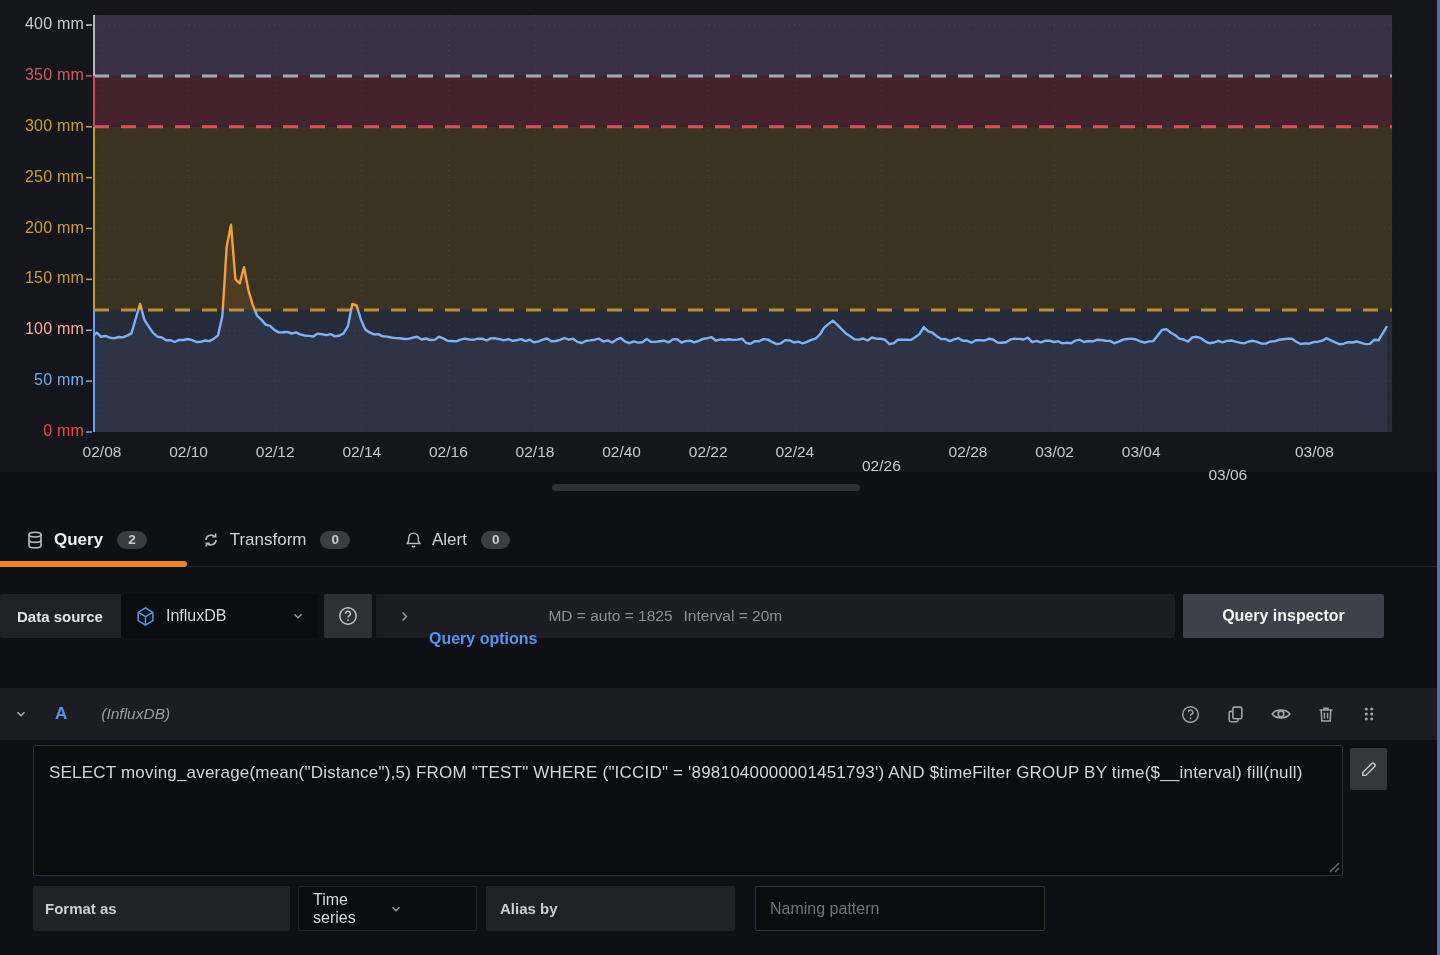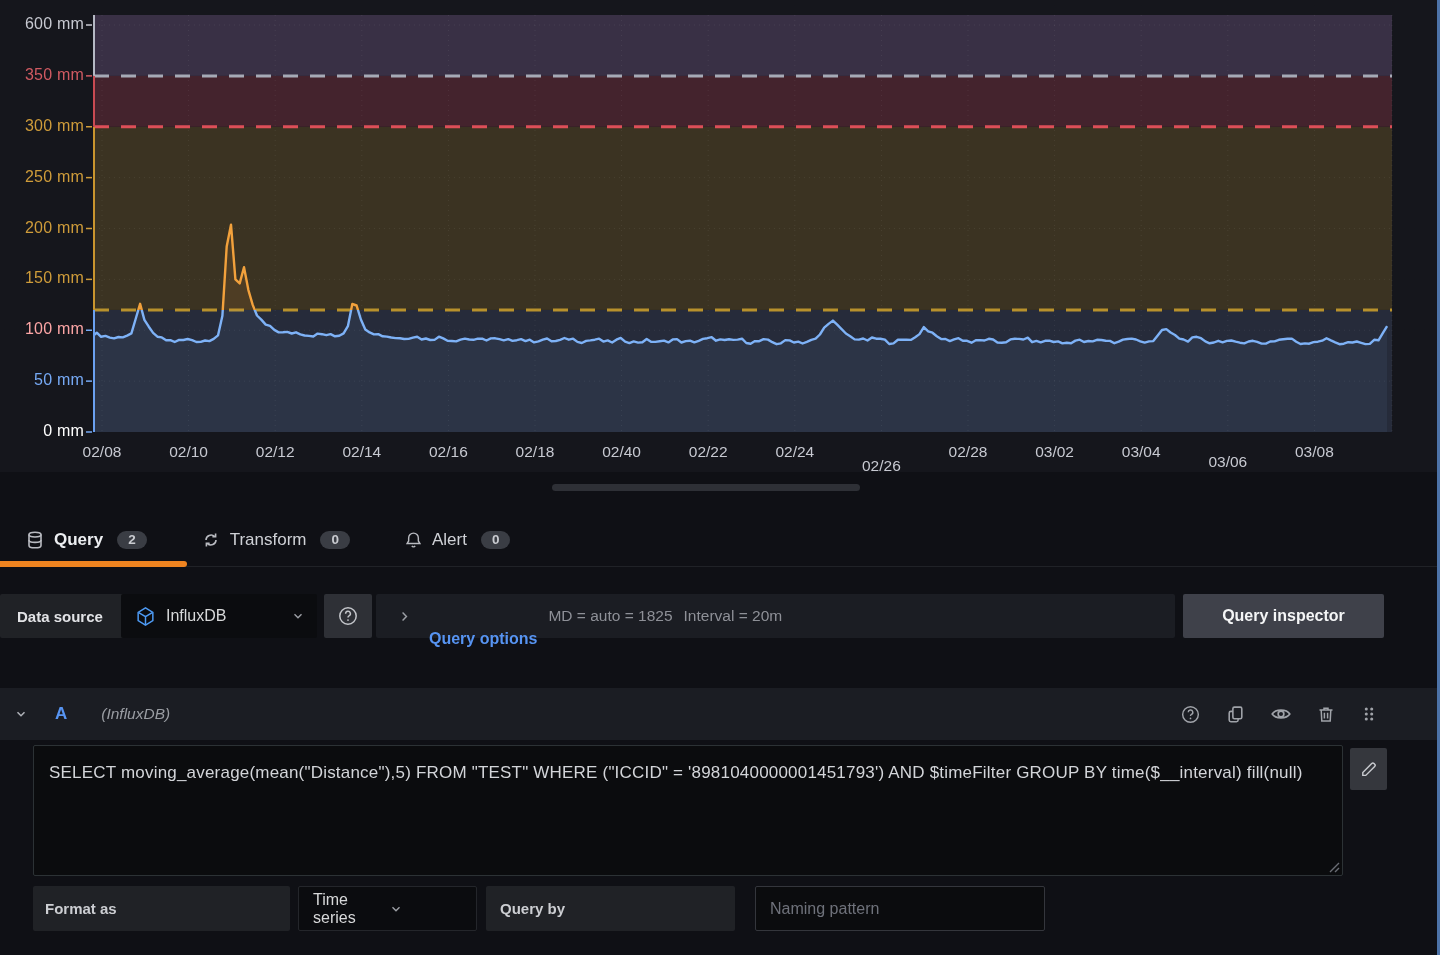--- a/index.html
+++ b/index.html
@@ -125,45 +125,45 @@
       <rect x="86" y="75.125" width="6" height="1.5" fill="#d05a62"></rect>
       <rect x="86" y="126" width="6" height="1.5" fill="#cf9c3a"></rect>
       <rect x="86" y="176.87499999999997" width="6" height="1.5" fill="#cf9c3a"></rect>
       <rect x="86" y="227.75" width="6" height="1.5" fill="#cf9c3a"></rect>
       <rect x="86" y="278.625" width="6" height="1.5" fill="#cf9c3a"></rect>
       <rect x="86" y="329.5" width="6" height="1.5" fill="#76a9f4"></rect>
       <rect x="86" y="380.375" width="6" height="1.5" fill="#76a9f4"></rect>
       <rect x="86" y="431.25" width="6" height="1.5" fill="#76a9f4"></rect>
     </svg>
   <div id="ylabels">
-      <span class="ylab" style="left: 12px; top: 15px; color: rgb(199, 201, 209);">600 mm</span>
+      <span class="ylab" style="left: 12px; top: 15px; color: rgb(199, 201, 209);">400 mm</span>
       <span class="ylab" style="left: 12px; top: 65.875px; color: rgb(208, 90, 98);">350 mm</span>
       <span class="ylab" style="left: 12px; top: 116.75px; color: rgb(207, 156, 58);">300 mm</span>
       <span class="ylab" style="left: 12px; top: 167.625px; color: rgb(207, 156, 58);">250 mm</span>
       <span class="ylab" style="left: 12px; top: 218.5px; color: rgb(207, 156, 58);">200 mm</span>
       <span class="ylab" style="left: 12px; top: 269.375px; color: rgb(207, 156, 58);">150 mm</span>
       <span class="ylab" style="left: 12px; top: 320.25px; color: #fca5a5;">100 mm</span>
       <span class="ylab" style="left: 12px; top: 371.125px; color: rgb(118, 169, 244);">50 mm</span>
-      <span class="ylab" style="left: 12px; top: 422px; color: #ffffff;">0 mm</span>
+      <span class="ylab" style="left: 12px; top: 422px; color: #ef4444;">0 mm</span>
     </div>
   <div id="xlabels">
       <span class="xlab" style="left: 66px; top: 443px;">02/08</span>
       <span class="xlab" style="left: 152.6px; top: 443px;">02/10</span>
       <span class="xlab" style="left: 239.2px; top: 443px;">02/12</span>
       <span class="xlab" style="left: 325.8px; top: 443px;">02/14</span>
       <span class="xlab" style="left: 412.4px; top: 443px;">02/16</span>
       <span class="xlab" style="left: 499px; top: 443px;">02/18</span>
       <span class="xlab" style="left: 585.6px; top: 443px;">02/40</span>
       <span class="xlab" style="left: 672.2px; top: 443px;">02/22</span>
       <span class="xlab" style="left: 758.8px; top: 443px;">02/24</span>
       <span class="xlab" style="left: 845.4px; top: 443px; margin-top: 14px;">02/26</span>
       <span class="xlab" style="left: 932px; top: 443px;">02/28</span>
       <span class="xlab" style="left: 1018.6px; top: 443px;">03/02</span>
       <span class="xlab" style="left: 1105.2px; top: 443px;">03/04</span>
-      <span class="xlab" style="left: 1191.8px; top: 453px;">03/06</span>
+      <span class="xlab" style="left: 1191.8px; top: 466px;">03/06</span>
       <span class="xlab" style="left: 1278.4px; top: 443px;">03/08</span>
     </div>
 </section>
 <div id="hscrollbar"></div>
 
 <nav id="tabs">
   <div class="tab" id="tab-query">
     <span class="ticon">
       <svg class="ic" width="20" height="20" viewBox="0 0 20 20" fill="none" stroke="currentColor" stroke-width="1.6">
         <ellipse cx="10" cy="4.6" rx="6" ry="2.4"></ellipse>
@@ -299,17 +299,17 @@
 <div id="footer-row">
   <div class="fbox" id="format-label">Format as</div>
   <div class="fbox" id="format-select">
     <span>Time series</span>
     <span class="chev">
       <svg class="ic" width="14" height="14" viewBox="0 0 20 20" fill="none" stroke="currentColor" stroke-width="2">
           <path d="M5 7.5 l5 5 5-5"></path>
         </svg>
     </span>
   </div>
-  <div class="fbox" id="alias-label">Query by</div>
+  <div class="fbox" id="alias-label">Alias by</div>
   <input class="fbox" id="alias-input" placeholder="Naming pattern" style="">
 </div>
 
 <div id="vscrollbar"></div>
 
 </body></html>

